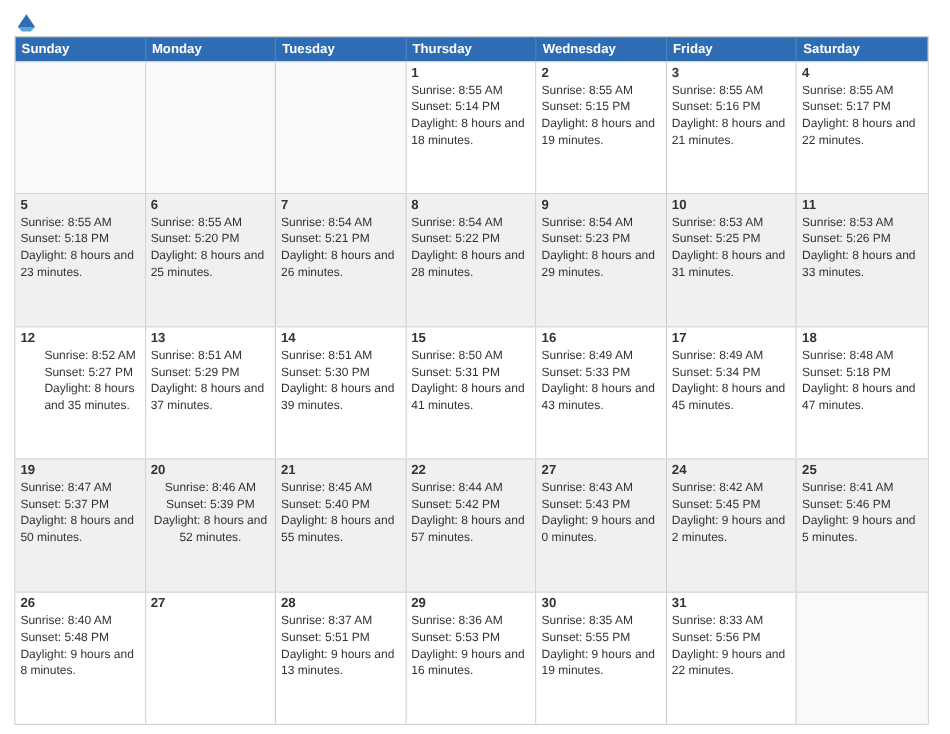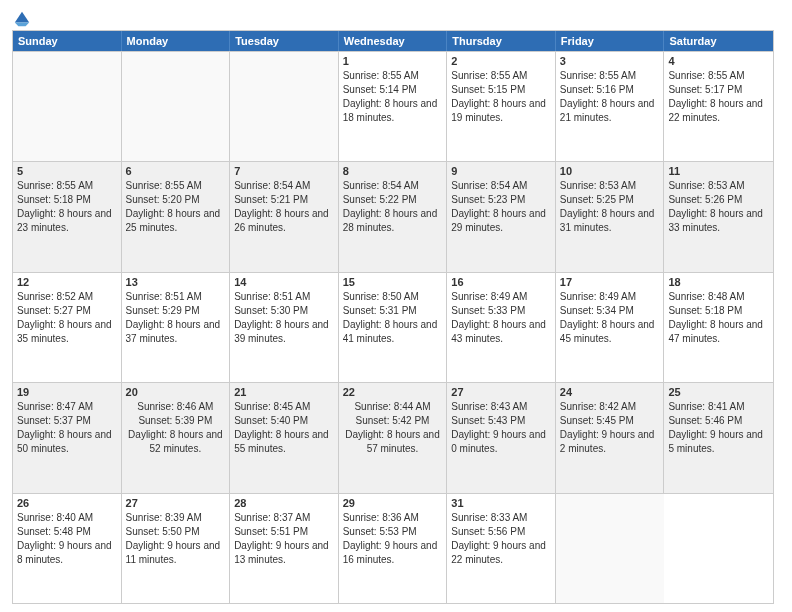--- a/index.html
+++ b/index.html
@@ -127,22 +127,22 @@
       <div class="month-title"></div>
       <div class="location-title"></div>
     </div>
   </div>
 
   <div class="calendar">
     <div class="cal-header">
     <div class="cal-header-cell">Sunday</div>
         <div class="cal-header-cell">Monday</div>
         <div class="cal-header-cell">Tuesday</div>
+        <div class="cal-header-cell">Thursday</div>
         <div class="cal-header-cell">Wednesday</div>
-        <div class="cal-header-cell">Thursday</div>
         <div class="cal-header-cell">Friday</div>
         <div class="cal-header-cell">Saturday</div>
       </div>
     <div class="cal-body">
     <div class="cal-row">
           <div class="cal-cell empty"></div>
           <div class="cal-cell empty"></div>
           <div class="cal-cell empty"></div>
           <div class="cal-cell">
             <div class="day-num">1</div>
@@ -209,21 +209,21 @@
           <div class="cal-cell shaded">
             <div class="day-num">11</div>
             <div class="day-info" style="white-space: pre-line;">Sunrise: 8:53 AM
 Sunset: 5:26 PM
 Daylight: 8 hours and 33 minutes.</div>
           </div>
         </div>
         <div class="cal-row">
           <div class="cal-cell">
             <div class="day-num">12</div>
-            <div class="day-info" style="white-space: pre-line;">Sunrise: 8:52 AM
+            <div class="day-info" style="white-space: pre-line; margin-left: 20px;">Sunrise: 8:52 AM
 Sunset: 5:27 PM
 Daylight: 8 hours and 35 minutes.</div>
           </div>
           <div class="cal-cell">
             <div class="day-num">13</div>
             <div class="day-info" style="white-space: pre-line;">Sunrise: 8:51 AM
 Sunset: 5:29 PM
 Daylight: 8 hours and 37 minutes.</div>
           </div>
           <div class="cal-cell">
@@ -271,21 +271,21 @@
 Daylight: 8 hours and 52 minutes.</div>
           </div>
           <div class="cal-cell shaded">
             <div class="day-num">21</div>
             <div class="day-info" style="white-space: pre-line;">Sunrise: 8:45 AM
 Sunset: 5:40 PM
 Daylight: 8 hours and 55 minutes.</div>
           </div>
           <div class="cal-cell shaded">
             <div class="day-num">22</div>
-            <div class="day-info" style="white-space: pre-line; text-align: center;">Sunrise: 8:44 AM
+            <div class="day-info" style="white-space: pre-line;">Sunrise: 8:44 AM
 Sunset: 5:42 PM
 Daylight: 8 hours and 57 minutes.</div>
           </div>
           <div class="cal-cell shaded">
             <div class="day-num">27</div>
             <div class="day-info" style="white-space: pre-line;">Sunrise: 8:43 AM
 Sunset: 5:43 PM
 Daylight: 9 hours and 0 minutes.</div>
           </div>
           <div class="cal-cell shaded">
@@ -303,35 +303,38 @@
         </div>
         <div class="cal-row">
           <div class="cal-cell">
             <div class="day-num">26</div>
             <div class="day-info" style="white-space: pre-line;">Sunrise: 8:40 AM
 Sunset: 5:48 PM
 Daylight: 9 hours and 8 minutes.</div>
           </div>
           <div class="cal-cell">
             <div class="day-num">27</div>
-            <div class="day-info" style="white-space: pre-line;">Sunrise: 8:39 AM
-Sunset: 5:50 PM
-Daylight: 9 hours and 11 minutes.</div>
           </div>
           <div class="cal-cell">
             <div class="day-num">28</div>
             <div class="day-info" style="white-space: pre-line;">Sunrise: 8:37 AM
 Sunset: 5:51 PM
 Daylight: 9 hours and 13 minutes.</div>
           </div>
           <div class="cal-cell">
             <div class="day-num">29</div>
             <div class="day-info" style="white-space: pre-line;">Sunrise: 8:36 AM
 Sunset: 5:53 PM
 Daylight: 9 hours and 16 minutes.</div>
+          </div>
+          <div class="cal-cell">
+            <div class="day-num">30</div>
+            <div class="day-info" style="white-space: pre-line;">Sunrise: 8:35 AM
+Sunset: 5:55 PM
+Daylight: 9 hours and 19 minutes.</div>
           </div>
           <div class="cal-cell">
             <div class="day-num">31</div>
             <div class="day-info" style="white-space: pre-line;">Sunrise: 8:33 AM
 Sunset: 5:56 PM
 Daylight: 9 hours and 22 minutes.</div>
           </div>
           <div class="cal-cell empty"></div>
         </div>
       </div>

